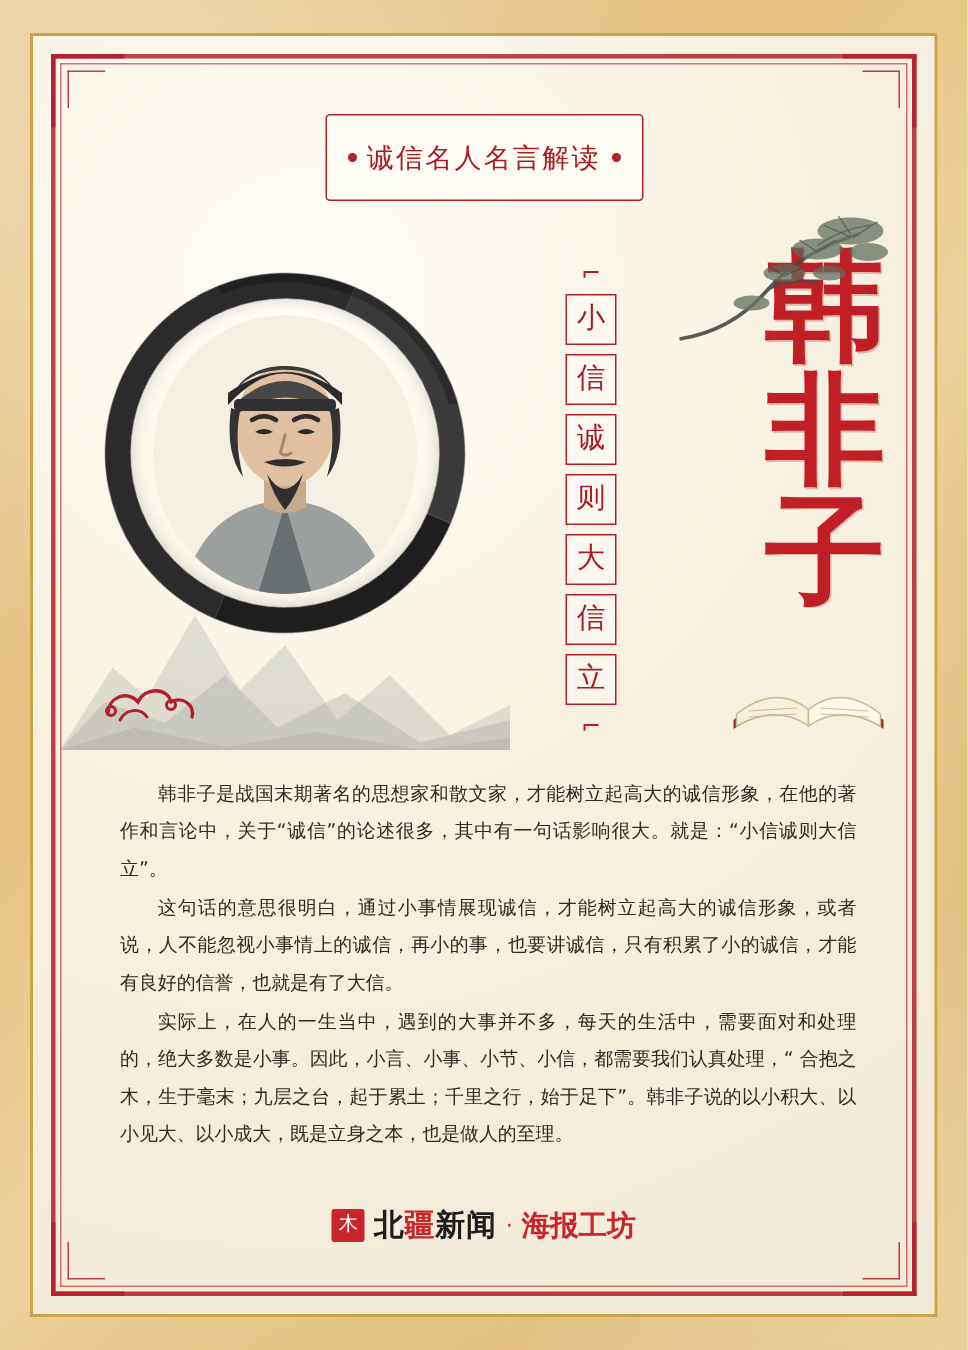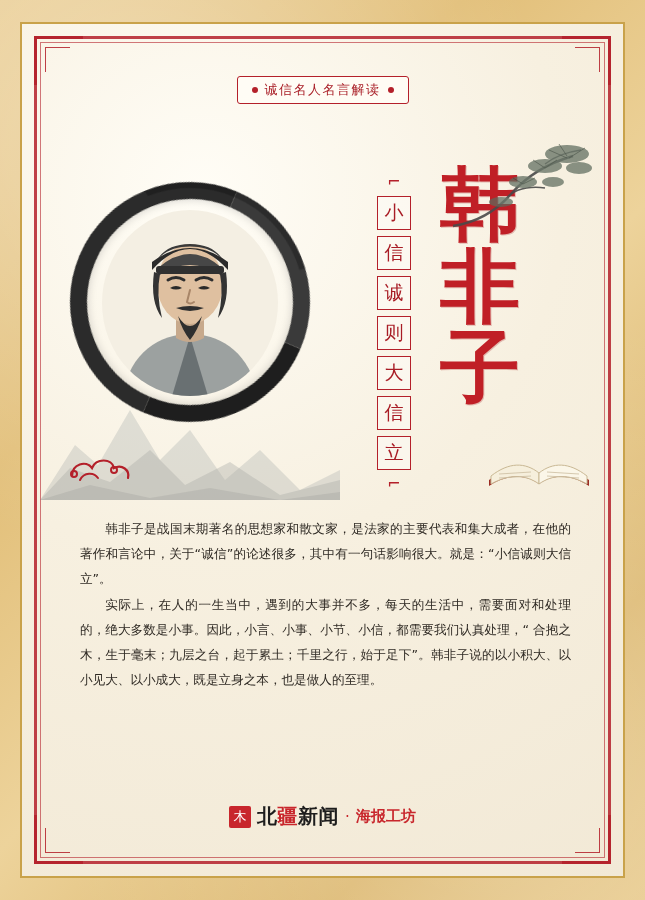--- a/index.html
+++ b/index.html
@@ -87,26 +87,26 @@
 
   
   .badge {
     position: absolute;
     top: 52px;
     left: 50%;
     transform: translateX(-50%);
     display: flex;
     align-items: center;
     gap: 7px;
-    padding: 4px 14px;
+    padding: 16px 14px;
     border: 1.5px solid #b4202a;
     border-radius: 3px;
     background: rgba(255,253,246,0.85);
     color: #a81c25;
-    font-size: 13px;
+    font-size: 18px;
     letter-spacing: 1.5px;
     white-space: nowrap;
     font-family: "DejaVu Sans", "Liberation Sans", sans-serif;
   }
   .badge .dot {
     width: 6px; height: 6px;
     border-radius: 50%;
     background: #b4202a;
     flex: none;
   }
@@ -198,21 +198,21 @@
   
   .name {
     position: absolute;
     left: 418px;
     top: 44px;
     width: 150px;
     color: #c01f26;
     font-size: 80px;
     line-height: 1.02;
     font-weight: 700;
-    text-align: left;
+    text-align: right;
     font-family: "DejaVu Serif", "Liberation Serif", serif;
     text-shadow: 1px 1px 0 rgba(160,20,25,0.25);
   }
 
   
   .pine {
     position: absolute;
     right: 24px;
     top: 10px;
     width: 150px;
@@ -278,21 +278,21 @@
   .footer .f1 {
     color: #1d1d1d;
     font-size: 20px;
     font-weight: 700;
     letter-spacing: 0.5px;
   }
   .footer .f1 .hl { color: #c8262c; }
   .footer .sep { color: #c8262c; font-size: 15px; }
   .footer .f2 {
     color: #c8262c;
-    font-size: 15px;
+    font-size: 19px;
     font-weight: 700;
     font-family: "DejaVu Serif", "Liberation Serif", serif;
   }
 </style>
 </head>
 <body>
 
 <div class="poster">
   <div class="inner">
 
@@ -398,21 +398,22 @@
 
       <svg class="cloud" viewBox="0 0 66 30">
         <path d="M4 22 C4 10 18 6 24 14 C28 4 44 4 46 14 C54 10 62 16 60 24" stroke="#b4202a" stroke-width="2.2" fill="none" stroke-linecap="round"></path>
         <path d="M12 26 C16 18 26 18 30 24" stroke="#b4202a" stroke-width="2" fill="none" stroke-linecap="round"></path>
         <circle cx="6" cy="20" r="3" fill="none" stroke="#b4202a" stroke-width="2"></circle>
         <circle cx="46" cy="16" r="3" fill="none" stroke="#b4202a" stroke-width="2"></circle>
       </svg>
     </div>
 
     <div class="body-text">
-      <p>韩非子是战国末期著名的思想家和散文家，是法家的主要代表和集大成者，在他的著作和言论中，关于“诚信”的论述很多，其中有一句话影响很大。就是：“小信诚则大信立”。</p>
+      <p>韩非子是战国末期著名的思想家和散文家，才能树立起高大的诚信形象，在他的著作和言论中，关于“诚信”的论述很多，其中有一句话影响很大。就是：“小信诚则大信立”。</p>
+      <p>这句话的意思很明白，通过小事情展现诚信，才能树立起高大的诚信形象，或者说，人不能忽视小事情上的诚信，再小的事，也要讲诚信，只有积累了小的诚信，才能有良好的信誉，也就是有了大信。</p>
       <p>实际上，在人的一生当中，遇到的大事并不多，每天的生活中，需要面对和处理的，绝大多数是小事。因此，小言、小事、小节、小信，都需要我们认真处理，“ 合抱之木，生于毫末；九层之台，起于累土；千里之行，始于足下”。韩非子说的以小积大、以小见大、以小成大，既是立身之本，也是做人的至理。</p>
     </div>
 
     <div class="footer">
       <span class="mark-sq">木</span>
       <span class="f1"><span>北</span><span class="hl">疆</span><span>新闻</span></span>
       <span class="sep">·</span>
       <span class="f2">海报工坊</span>
     </div>
 

